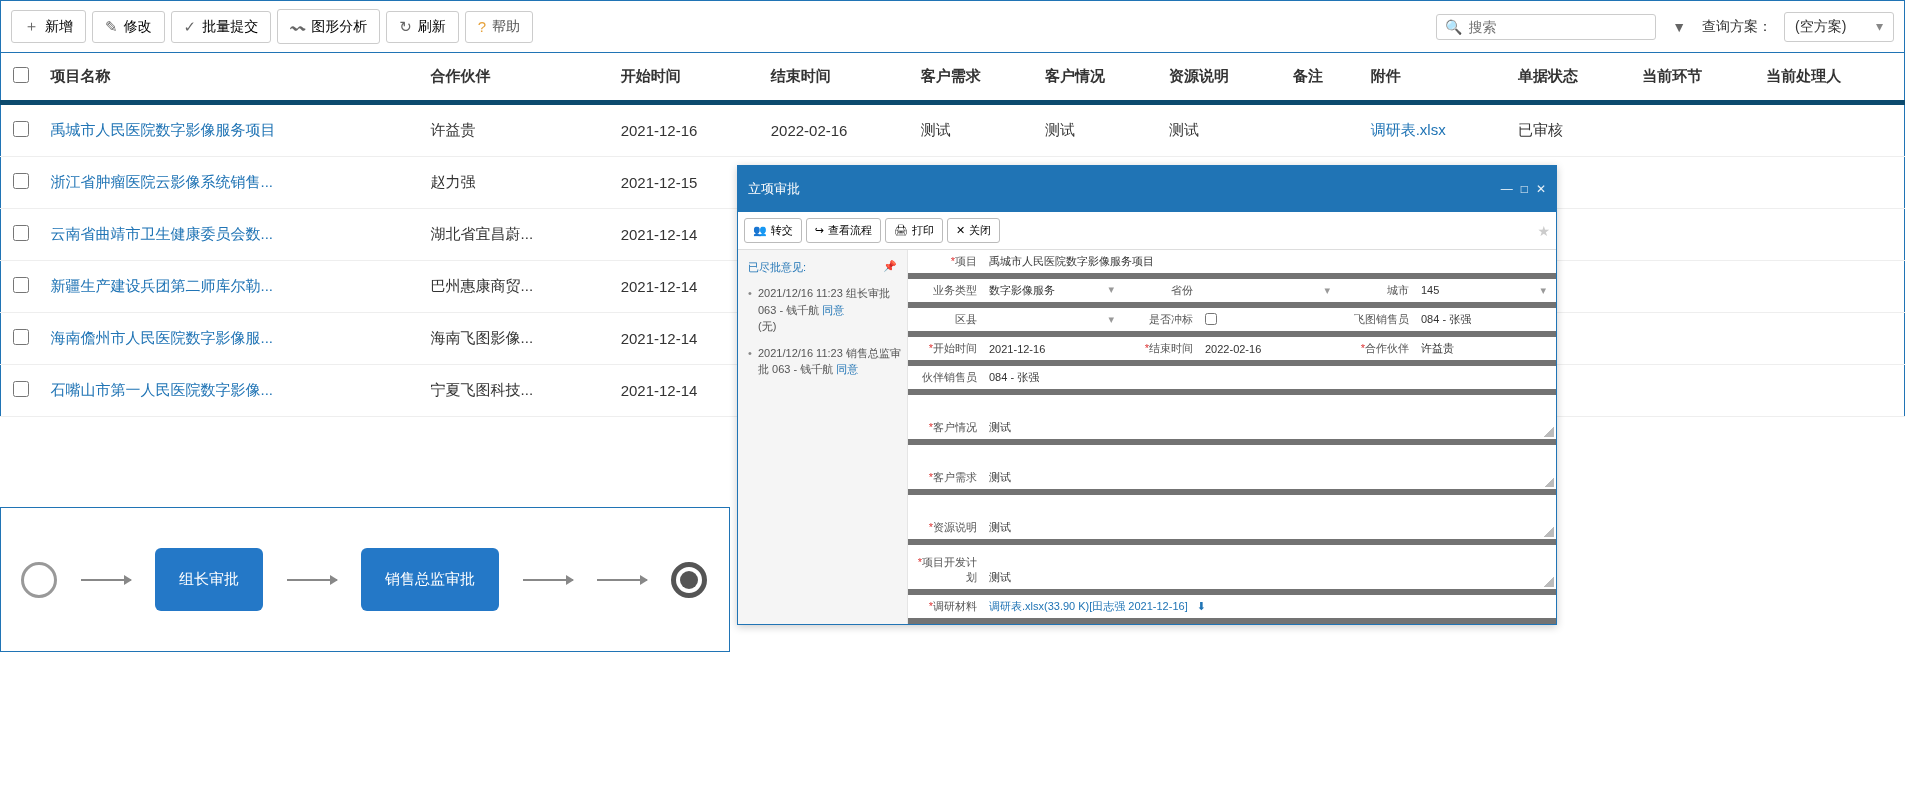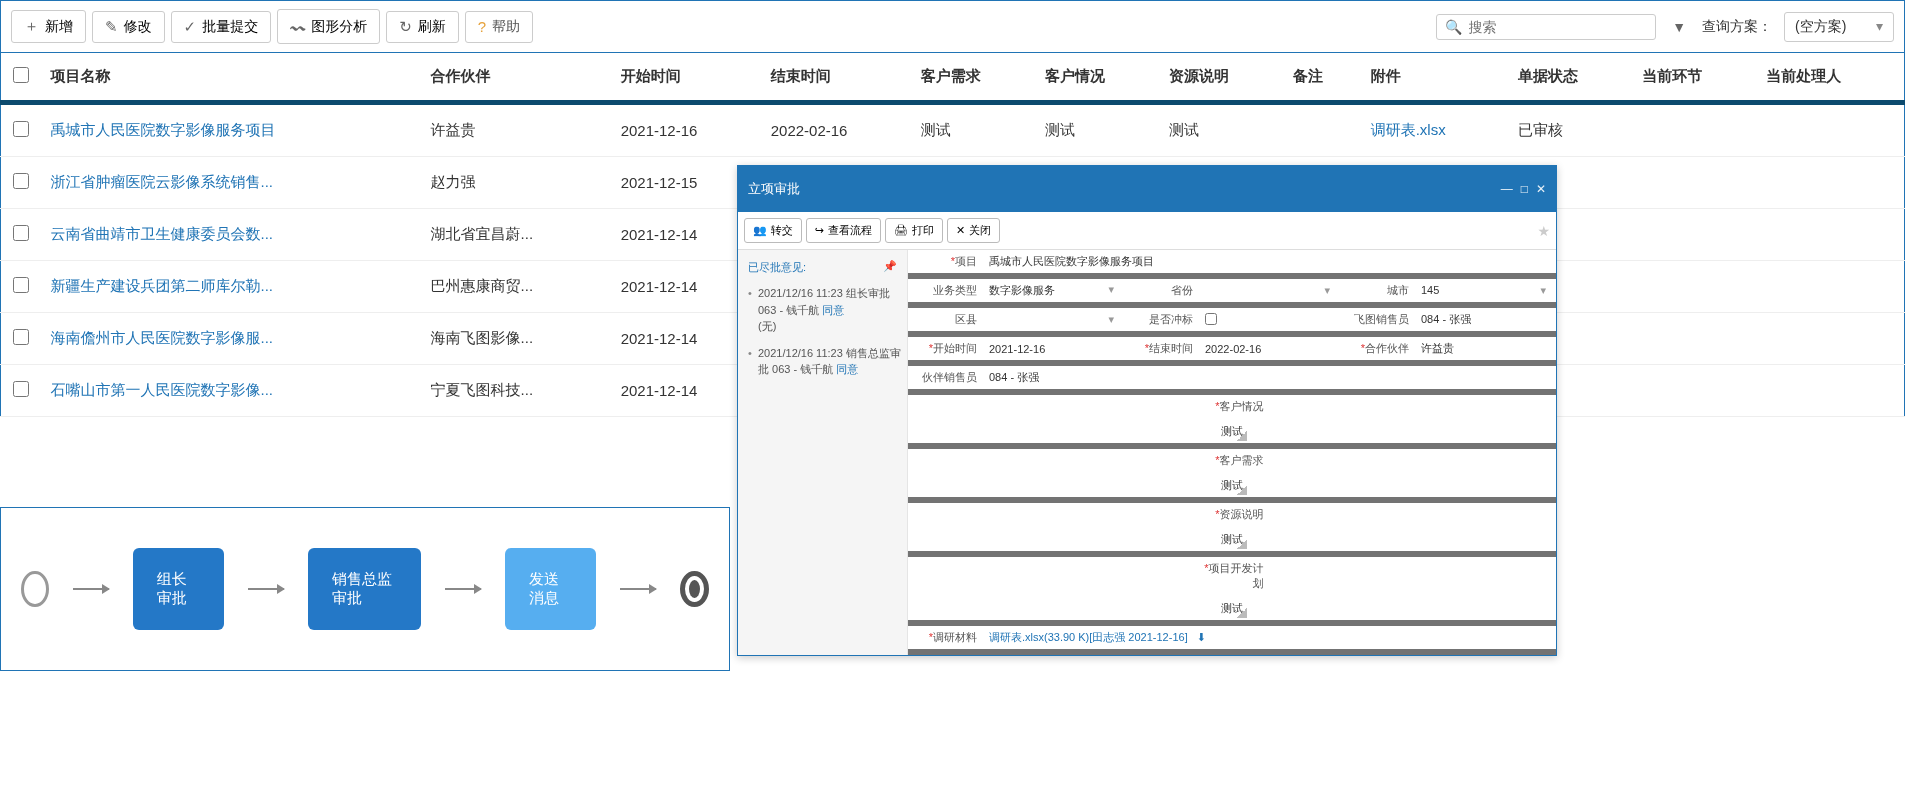--- a/index.html
+++ b/index.html
@@ -51,21 +51,21 @@
 .dlg-side-item { margin: 4px 0 10px 14px; line-height: 1.5; position: relative; }
 .dlg-side-item::before { content:"•"; position:absolute; left:-10px; color:#888; }
 .approve-result { color:#2074b5;margin-top:27px; }
 .dlg-form { flex: 1; }
 .form-row { display: flex; border-bottom: 6px solid #737373; min-height: 28px; align-items: center; }
 .form-label { width: 75px; text-align: right; padding: 4px 6px; font-size: 11px; color: #555; flex-shrink:0; }
 .form-label .req { color: #d33; }
 .form-val { flex: 1; padding: 4px 6px; font-size: 11px; color: #333; min-width: 0; }
 .form-val.sel::after { content:"▾"; float:right; color:#999; margin-right:4px; }
 .form-cell { display:flex; flex:1; align-items:center; min-width:0; }
-.ta-row { min-height: 50px; align-items: center; flex-direction: column; }
+.ta-row { min-height: 50px; align-items: flex-end; }
 .ta-row .form-val { display:flex; align-items:flex-start; padding-top:6px; position:relative; }
 .ta-handle { position:absolute; right:2px; bottom:2px; width:10px; height:10px; background:linear-gradient(135deg, transparent 50%, #bbb 50%); }
 .attach-link { color:#2074b5; cursor:pointer;text-align:right; }
 .dl-ico { color:#2074b5; margin-left:6px; cursor:pointer; }
 .chk-sm { width:12px; height:12px; }
 </style>
 </head>
 <body>
 
 <div class="main-toolbar">
@@ -219,21 +219,20 @@
 </table>
 
 <div class="flow-panel">
   <div class="flow">
     <div class="flow-circle"></div>
     <div class="flow-arrow"></div>
     <div class="flow-node dark">组长审批</div>
     <div class="flow-arrow"></div>
     <div class="flow-node dark">销售总监审批</div>
     <div class="flow-arrow"></div>
-    <div class="flow-node light">发送消息</div>
     <div class="flow-arrow"></div>
     <div class="flow-circle end"></div>
   </div>
 </div>
 
 <div class="dialog">
   <div class="dlg-title">
     <span class="dlg-title-text">立项审批</span>
     <span class="dlg-title-ico">—</span>
     <span class="dlg-title-ico">□</span>

